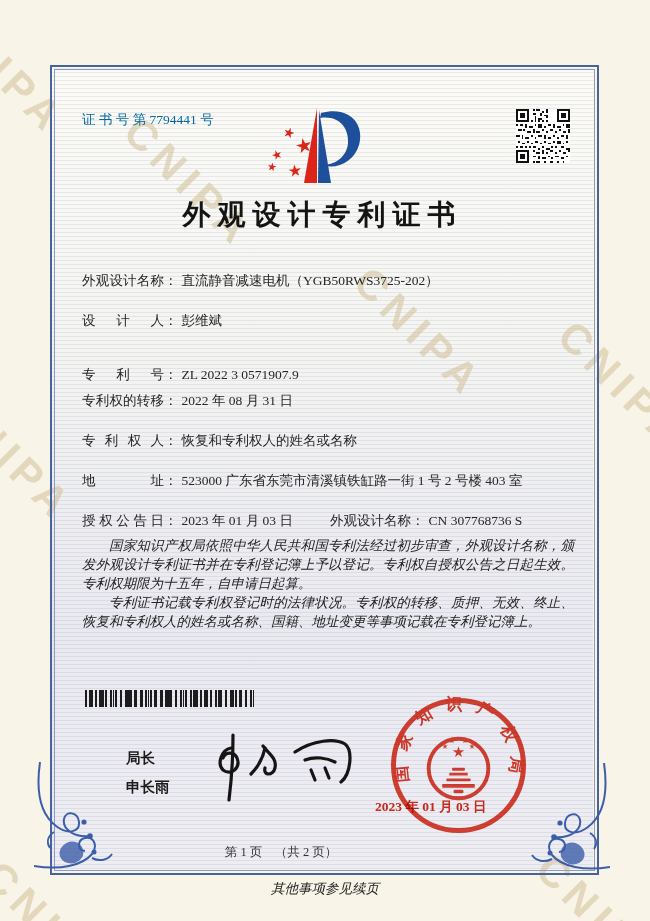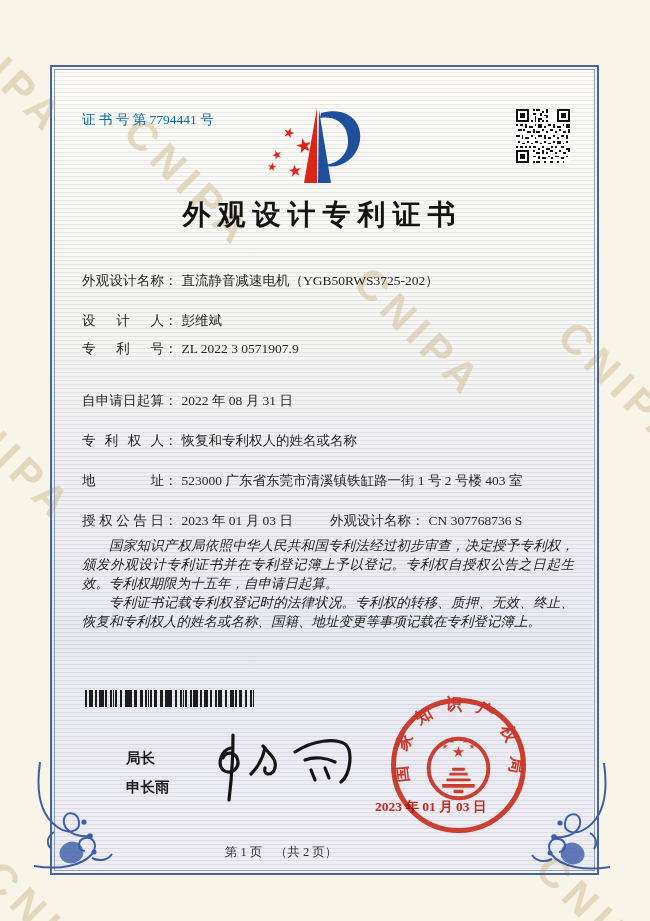--- a/index.html
+++ b/index.html
@@ -118,42 +118,42 @@
 
   <div class="z title">外观设计专利证书</div>
 
   <div class="z fields">
     <div class="row" style="top:7px">
       <span class="flabel">外观设计名称</span><span class="colon">：</span><span class="fvalue">直流静音减速电机（YGB50RWS3725-202）</span>
     </div>
     <div class="row" style="top:47px">
       <span class="flabel">设计人</span><span class="colon">：</span><span class="fvalue">彭维斌</span>
     </div>
-    <div class="row" style="top:75px">
+    <div class="row" style="top:101px">
       <span class="flabel">专利号</span><span class="colon">：</span><span class="fvalue">ZL 2022 3 0571907.9</span>
     </div>
     <div class="row" style="top:127px">
-      <span class="flabel">自申请日起算</span><span class="colon">：</span><span class="fvalue">2022 年 08 月 31 日</span>
+      <span class="flabel">专利权的转移</span><span class="colon">：</span><span class="fvalue">2022 年 08 月 31 日</span>
     </div>
     <div class="row" style="top:167px">
       <span class="flabel">专利权人</span><span class="colon">：</span><span class="fvalue">恢复和专利权人的姓名或名称</span>
     </div>
     <div class="row" style="top:207px">
       <span class="flabel">地址</span><span class="colon">：</span><span class="fvalue">523000 广东省东莞市清溪镇铁缸路一街 1 号 2 号楼 403 室</span>
     </div>
     <div class="row" style="top:247px">
       <span class="flabel">授权公告日</span><span class="colon">：</span><span class="fvalue">2023 年 01 月 03 日</span>
       <span class="pair2">
         <span>外观设计名称</span><span>：</span><span class="fvalue">CN 307768736 S</span>
       </span>
     </div>
   </div>
 
   <div class="z paras">
-    <p>国家知识产权局依照中华人民共和国专利法经过初步审查，决定授予专利权，颁发外观设计专利证书并在专利登记簿上予以登记。专利权自授权公告之日起生效。专利权期限为十五年，自申请日起算。</p>
+    <p>国家知识产权局依照中华人民共和国专利法经过初步审查，外观设计名称，颁发外观设计专利证书并在专利登记簿上予以登记。专利权自授权公告之日起生效。专利权期限为十五年，自申请日起算。</p>
     <p>专利证书记载专利权登记时的法律状况。专利权的转移、质押、无效、终止、恢复和专利权人的姓名或名称、国籍、地址变更等事项记载在专利登记簿上。</p>
   </div>
 
   <div class="z barcode"></div>
 
   <div class="z officer">
     <div>局长</div>
     <div>申长雨</div>
   </div>
 
@@ -207,14 +207,15 @@
     <path d="M0,104 C26,108 48,104 58,92 C64,84 60,74 51,76 C43,78 43,88 51,89"></path>
     <path d="M30,84 C36,78 46,80 48,88 C50,96 42,102 34,100 C26,98 24,90 30,84 Z" fill="#3c5ea9" opacity="0.8"></path>
     <path d="M58,96 C66,100 74,98 78,92"></path>
     <path d="M20,70 C14,74 12,80 16,86"></path>
     <circle cx="50" cy="60" r="1.6" fill="#3c5ea9"></circle>
     <circle cx="56" cy="74" r="1.8" fill="#3c5ea9"></circle>
     <circle cx="60" cy="90" r="1.5" fill="#3c5ea9"></circle>
   </svg>
 
   <div class="z pagination">第 1 页　（共 2 页）</div>
+  <div class="z footer-note">其他事项参见续页</div>
 
 </div>
 
 </body></html>

